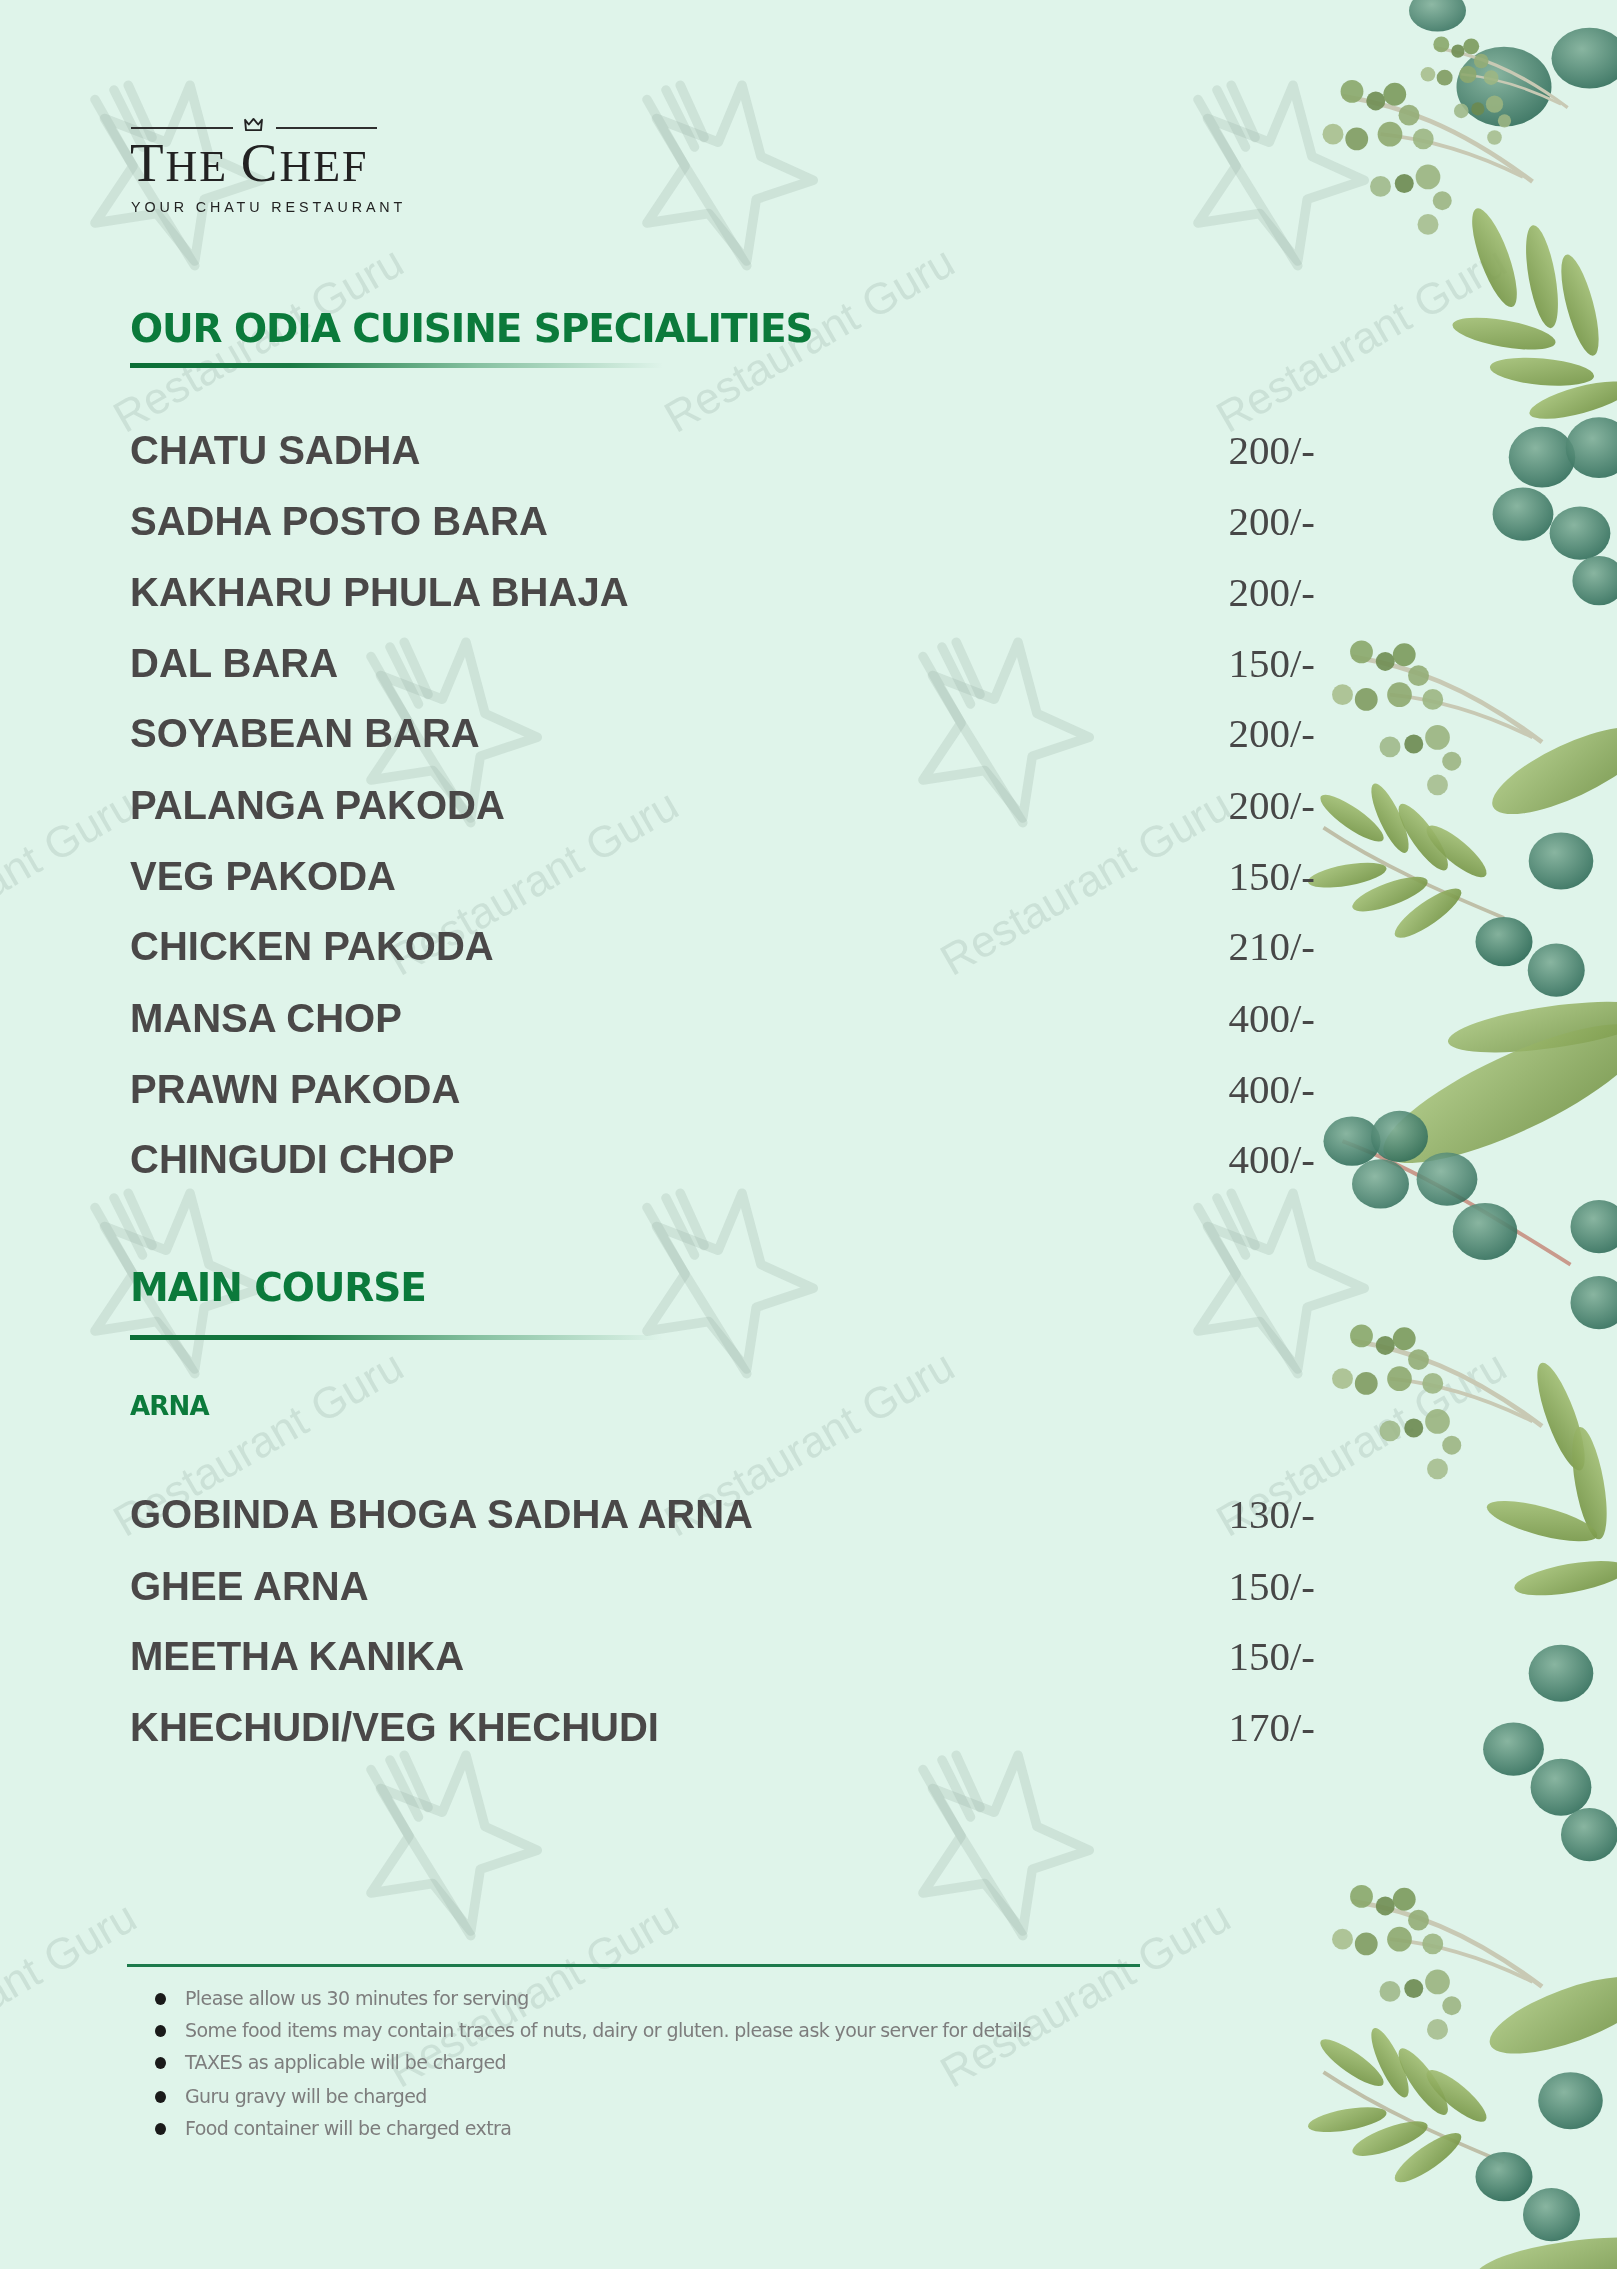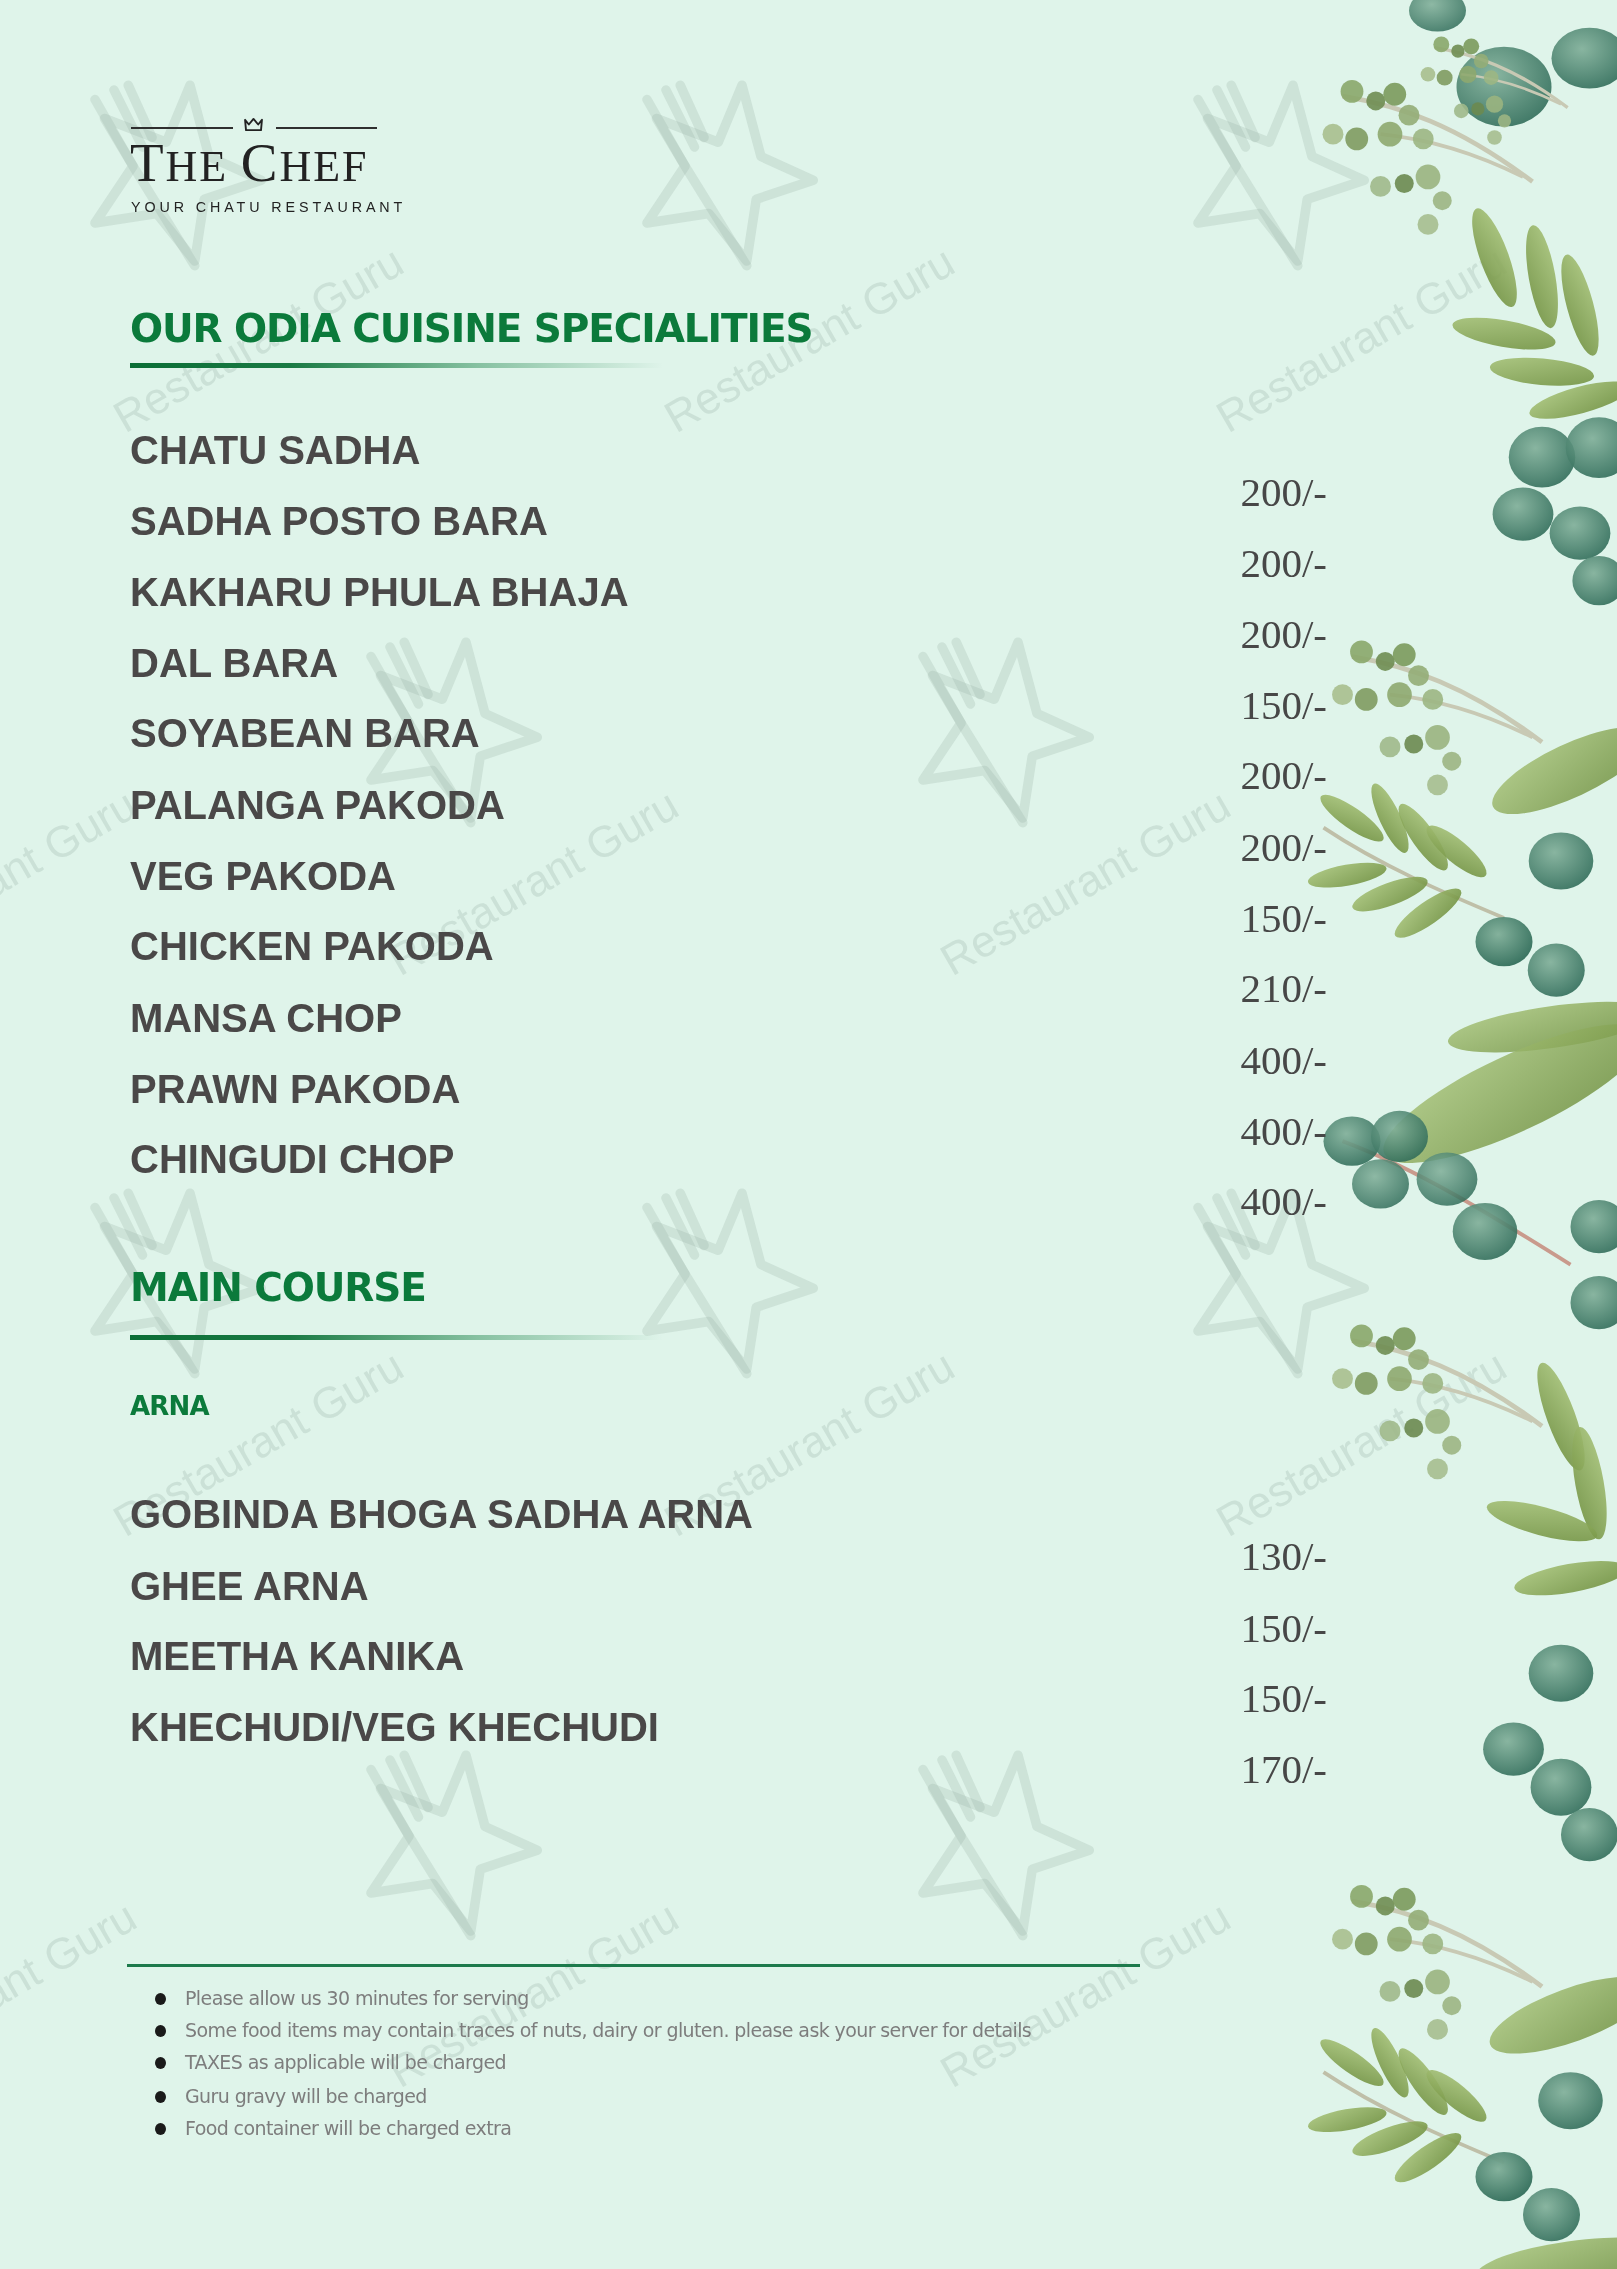--- a/index.html
+++ b/index.html
@@ -39,22 +39,22 @@
   }
   .subheading {
     position: absolute; left: 130px; font-family: "DejaVu Sans", sans-serif; font-weight: bold;
     color: #0b7a3b; font-size: 26px; letter-spacing: -0.8px; line-height: 1;
   }
   .item-name {
     position: absolute; left: 130px; font-family: "Liberation Sans", sans-serif; font-weight: bold;
     color: #4a4848; font-size: 40px; line-height: 1; white-space: nowrap;
   }
   .item-price {
-    position: absolute; right: 291px; font-family: "Liberation Serif", serif;
-    color: #474747; font-size: 41px; line-height: 1; white-space: nowrap; text-align: right; margin-top: 42px;
+    position: absolute; right: 303px; font-family: "Liberation Serif", serif;
+    color: #474747; font-size: 41px; line-height: 1; white-space: nowrap; text-align: right;
   }
   .footer-rule { position: absolute; left: 127px; top: 1964px; width: 1013px; height: 2.9px; background: #1d7a4c; }
   .note {
     position: absolute; left: 178px; font-family: "DejaVu Sans", sans-serif; font-size: 19px;
     color: #7d7d7d; white-space: nowrap; line-height: 1; letter-spacing: -0.6px; margin-left: 7px;
   }
   .bullet {
     position: absolute; left: 155px; width: 11.4px; height: 12.4px; border-radius: 50%; background: #1a1a1a;
   }
   .leaves { position: absolute; right: 0; top: 0; width: 323px; height: 2269px; }

